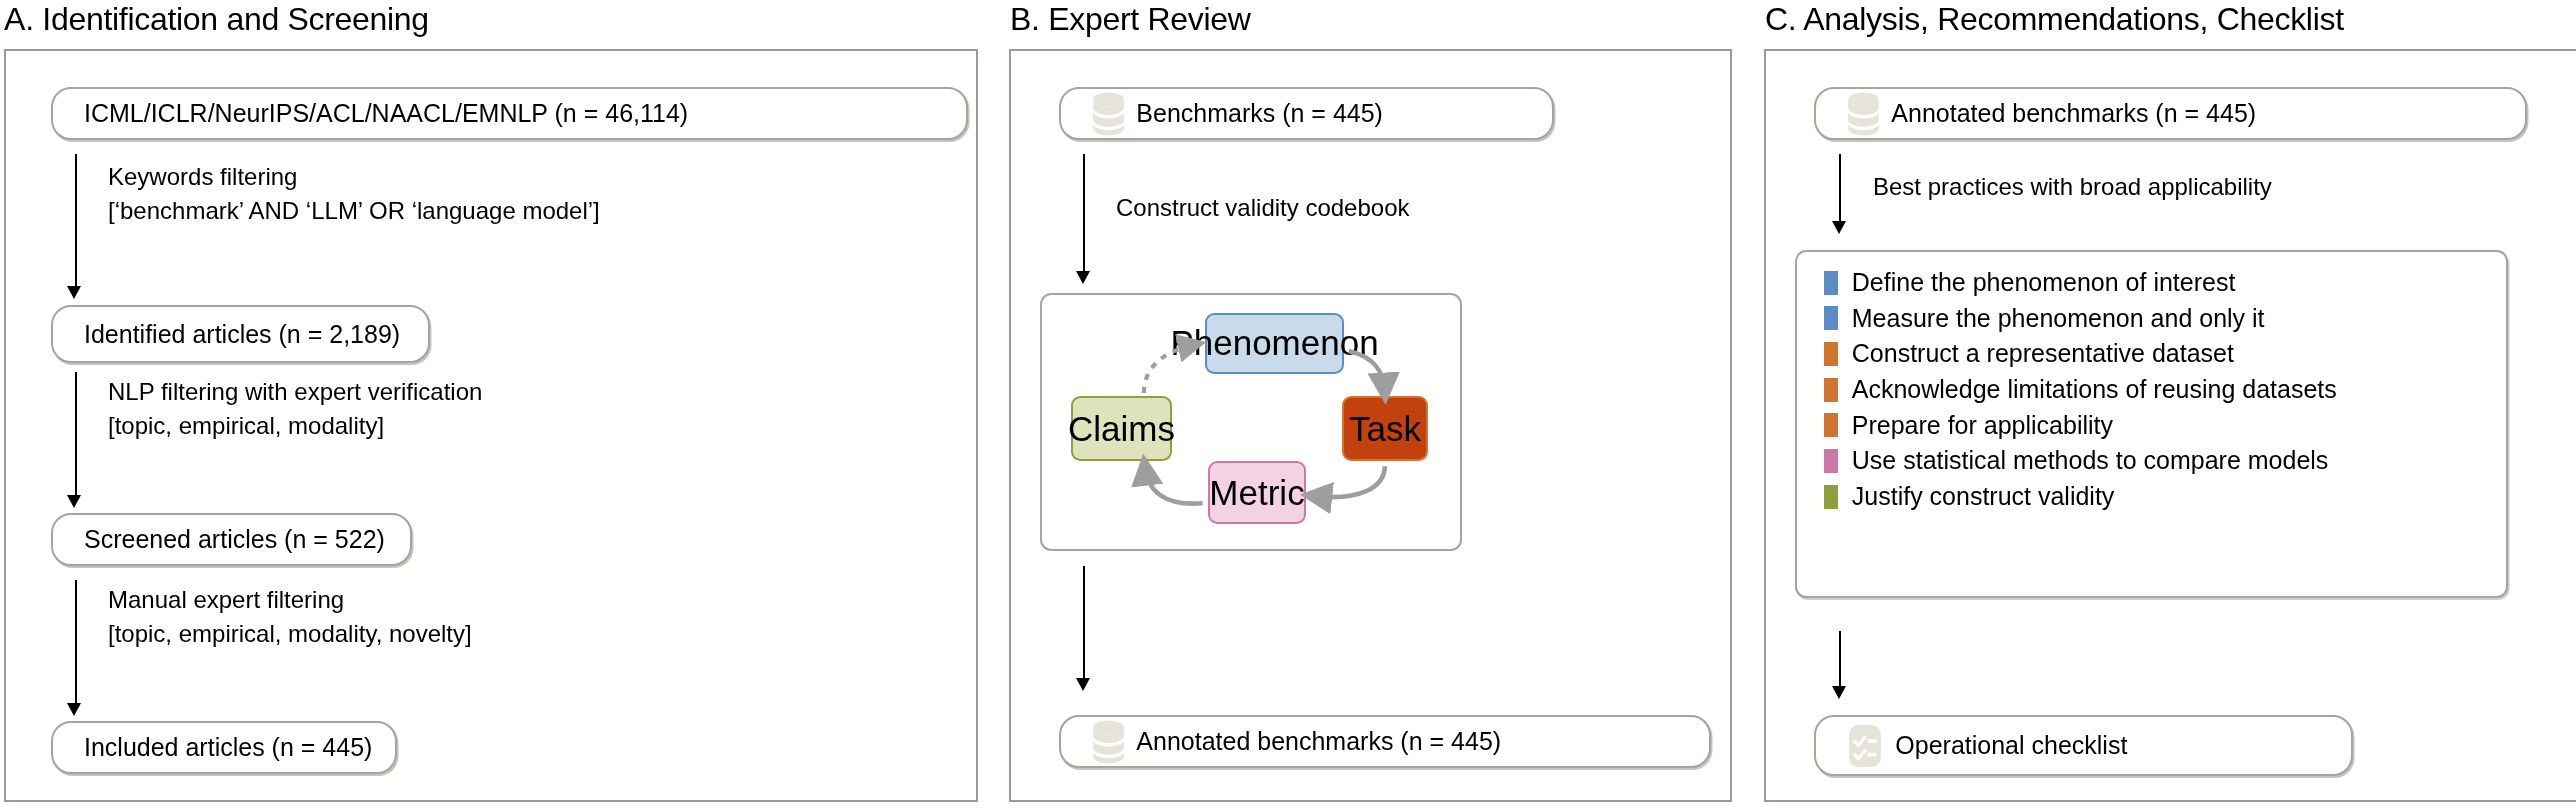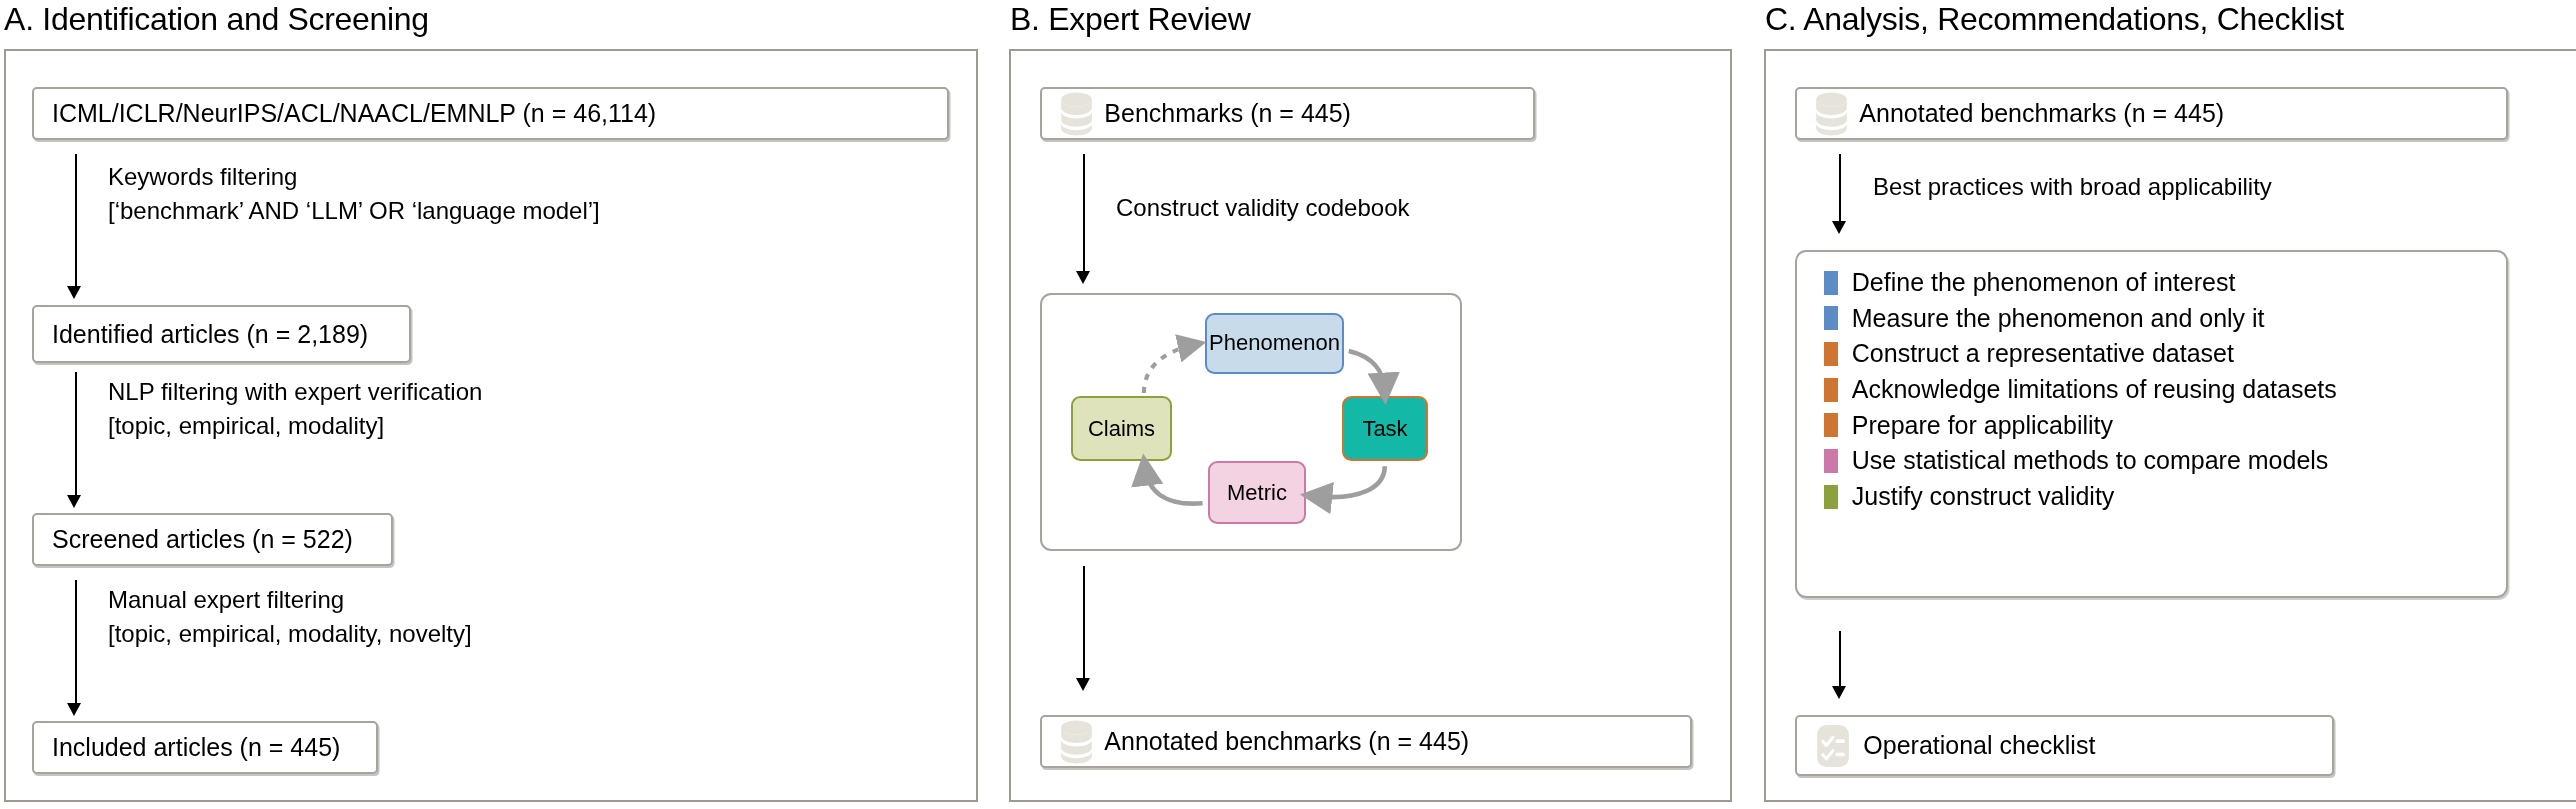--- a/index.html
+++ b/index.html
@@ -39,25 +39,26 @@
     background: #fff;
     box-sizing: border-box;
   }
 
   
   .node {
     position: absolute;
     box-sizing: border-box;
     background: #ffffff;
     border: 2.1px solid #a6a49c;
-    border-radius: 5px;
+    border-radius: 20px;
     box-shadow: 1.5px 2.1px 0 rgba(150,148,140,0.55);
     display: flex;
     align-items: center;
-    padding: 0 18px;
+    padding: 0 31px;
+    margin-left: 19px;
   }
   .node-label {
     font-size: 25px;
     line-height: 1.05;
     white-space: nowrap;
     color: #000;
   }
 
   
   .vline {
@@ -113,21 +114,21 @@
   }
   .cyc-box {
     position: absolute;
     box-sizing: border-box;
     border-radius: 9.3px;
     display: flex;
     align-items: center;
     justify-content: center;
   }
   .cyc-label {
-    font-size: 22px;
+    font-size: 35px;
     color: #000;
     white-space: nowrap;
   }
   .cycle-svg {
     position: absolute;
     left: 0;
     top: 0;
     pointer-events: none;
   }
 
@@ -227,21 +228,21 @@
     <div class="vline" style="left:1083px;top:154px;height:121px;"></div>
     <div class="vhead" style="left:1076px;top:271px;"></div>
     <div class="edge-caption" style="left:1116px;top:191px;">Construct validity codebook</div>
 
     <div class="cycle-frame" style="left:1040px;top:293px;width:422px;height:258px;">
 
       <div class="cyc-box" style="left:163px;top:17.5px;width:139px;height:61px;background:#c8dbea;border:2.6px solid #5b8cc3;">
         <span class="cyc-label">Phenomenon</span>
       </div>
 
-      <div class="cyc-box" style="left:300px;top:101px;width:86px;height:65px;background:#14b8a6;border:2.6px solid #cf7532;">
+      <div class="cyc-box" style="left:300px;top:101px;width:86px;height:65px;background:#c2410c;border:2.6px solid #cf7532;">
         <span class="cyc-label">Task</span>
       </div>
 
       <div class="cyc-box" style="left:166px;top:166px;width:98px;height:63px;background:#f3d2e2;border:2.6px solid #cc78a8;">
         <span class="cyc-label">Metric</span>
       </div>
 
       <div class="cyc-box" style="left:29px;top:101px;width:101px;height:65px;background:#dfe3bc;border:2.6px solid #8ca03c;">
         <span class="cyc-label">Claims</span>
       </div>

